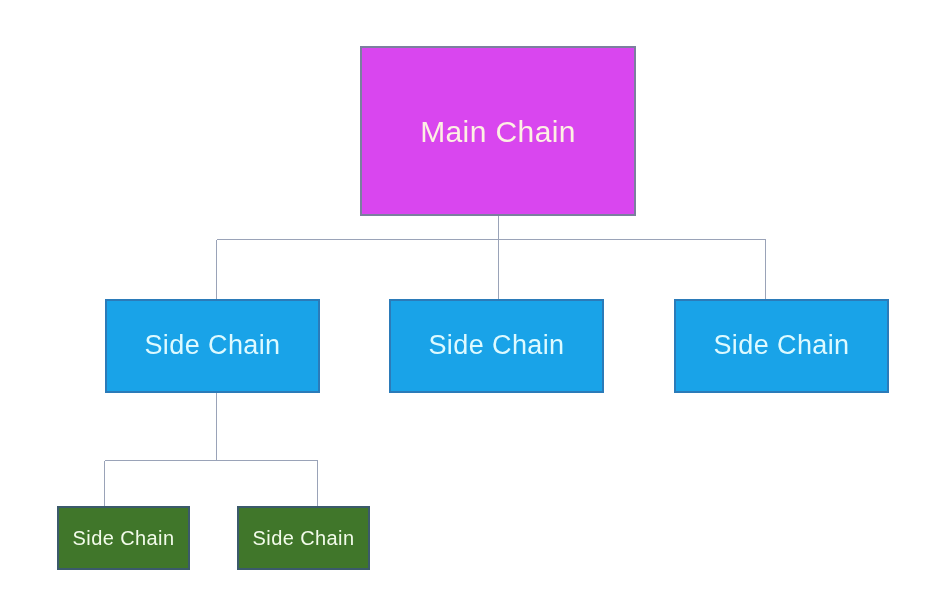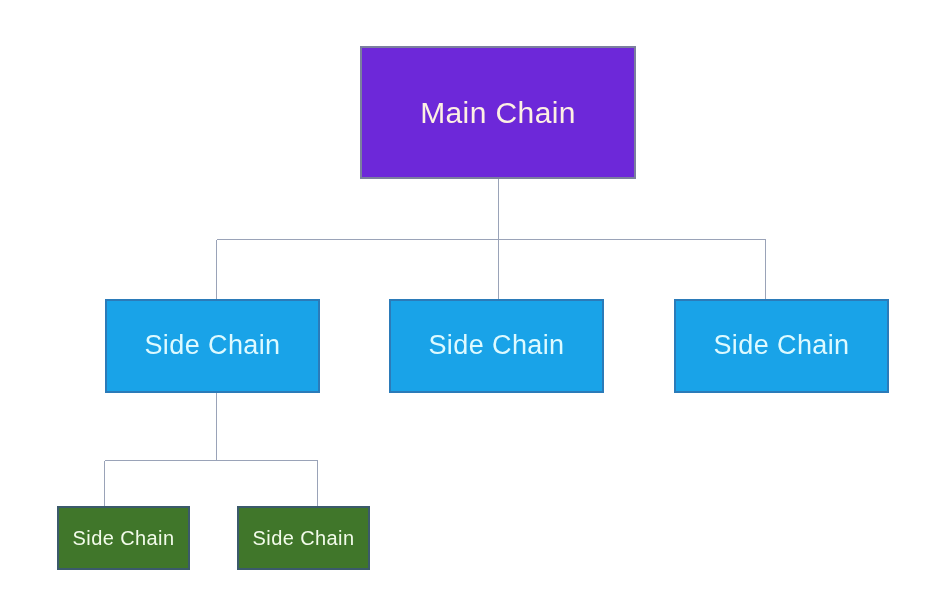--- a/index.html
+++ b/index.html
@@ -39,22 +39,22 @@
   }
   .node-label {
     display: block;
   }
 
   
   .node-main {
     left: 360px;
     top: 46px;
     width: 276px;
-    height: 133px;
-    background: #6d28d9;
+    height: 170px;
+    background: #d946ef;
     border: 2px solid #7b7f9e;
     color: #fdf0e3;
     font-size: 30px;
   }
 
   
   .node-side-blue {
     background: #19a3e8;
     border: 2px solid #2b7bb9;
     color: #ddfaff;

